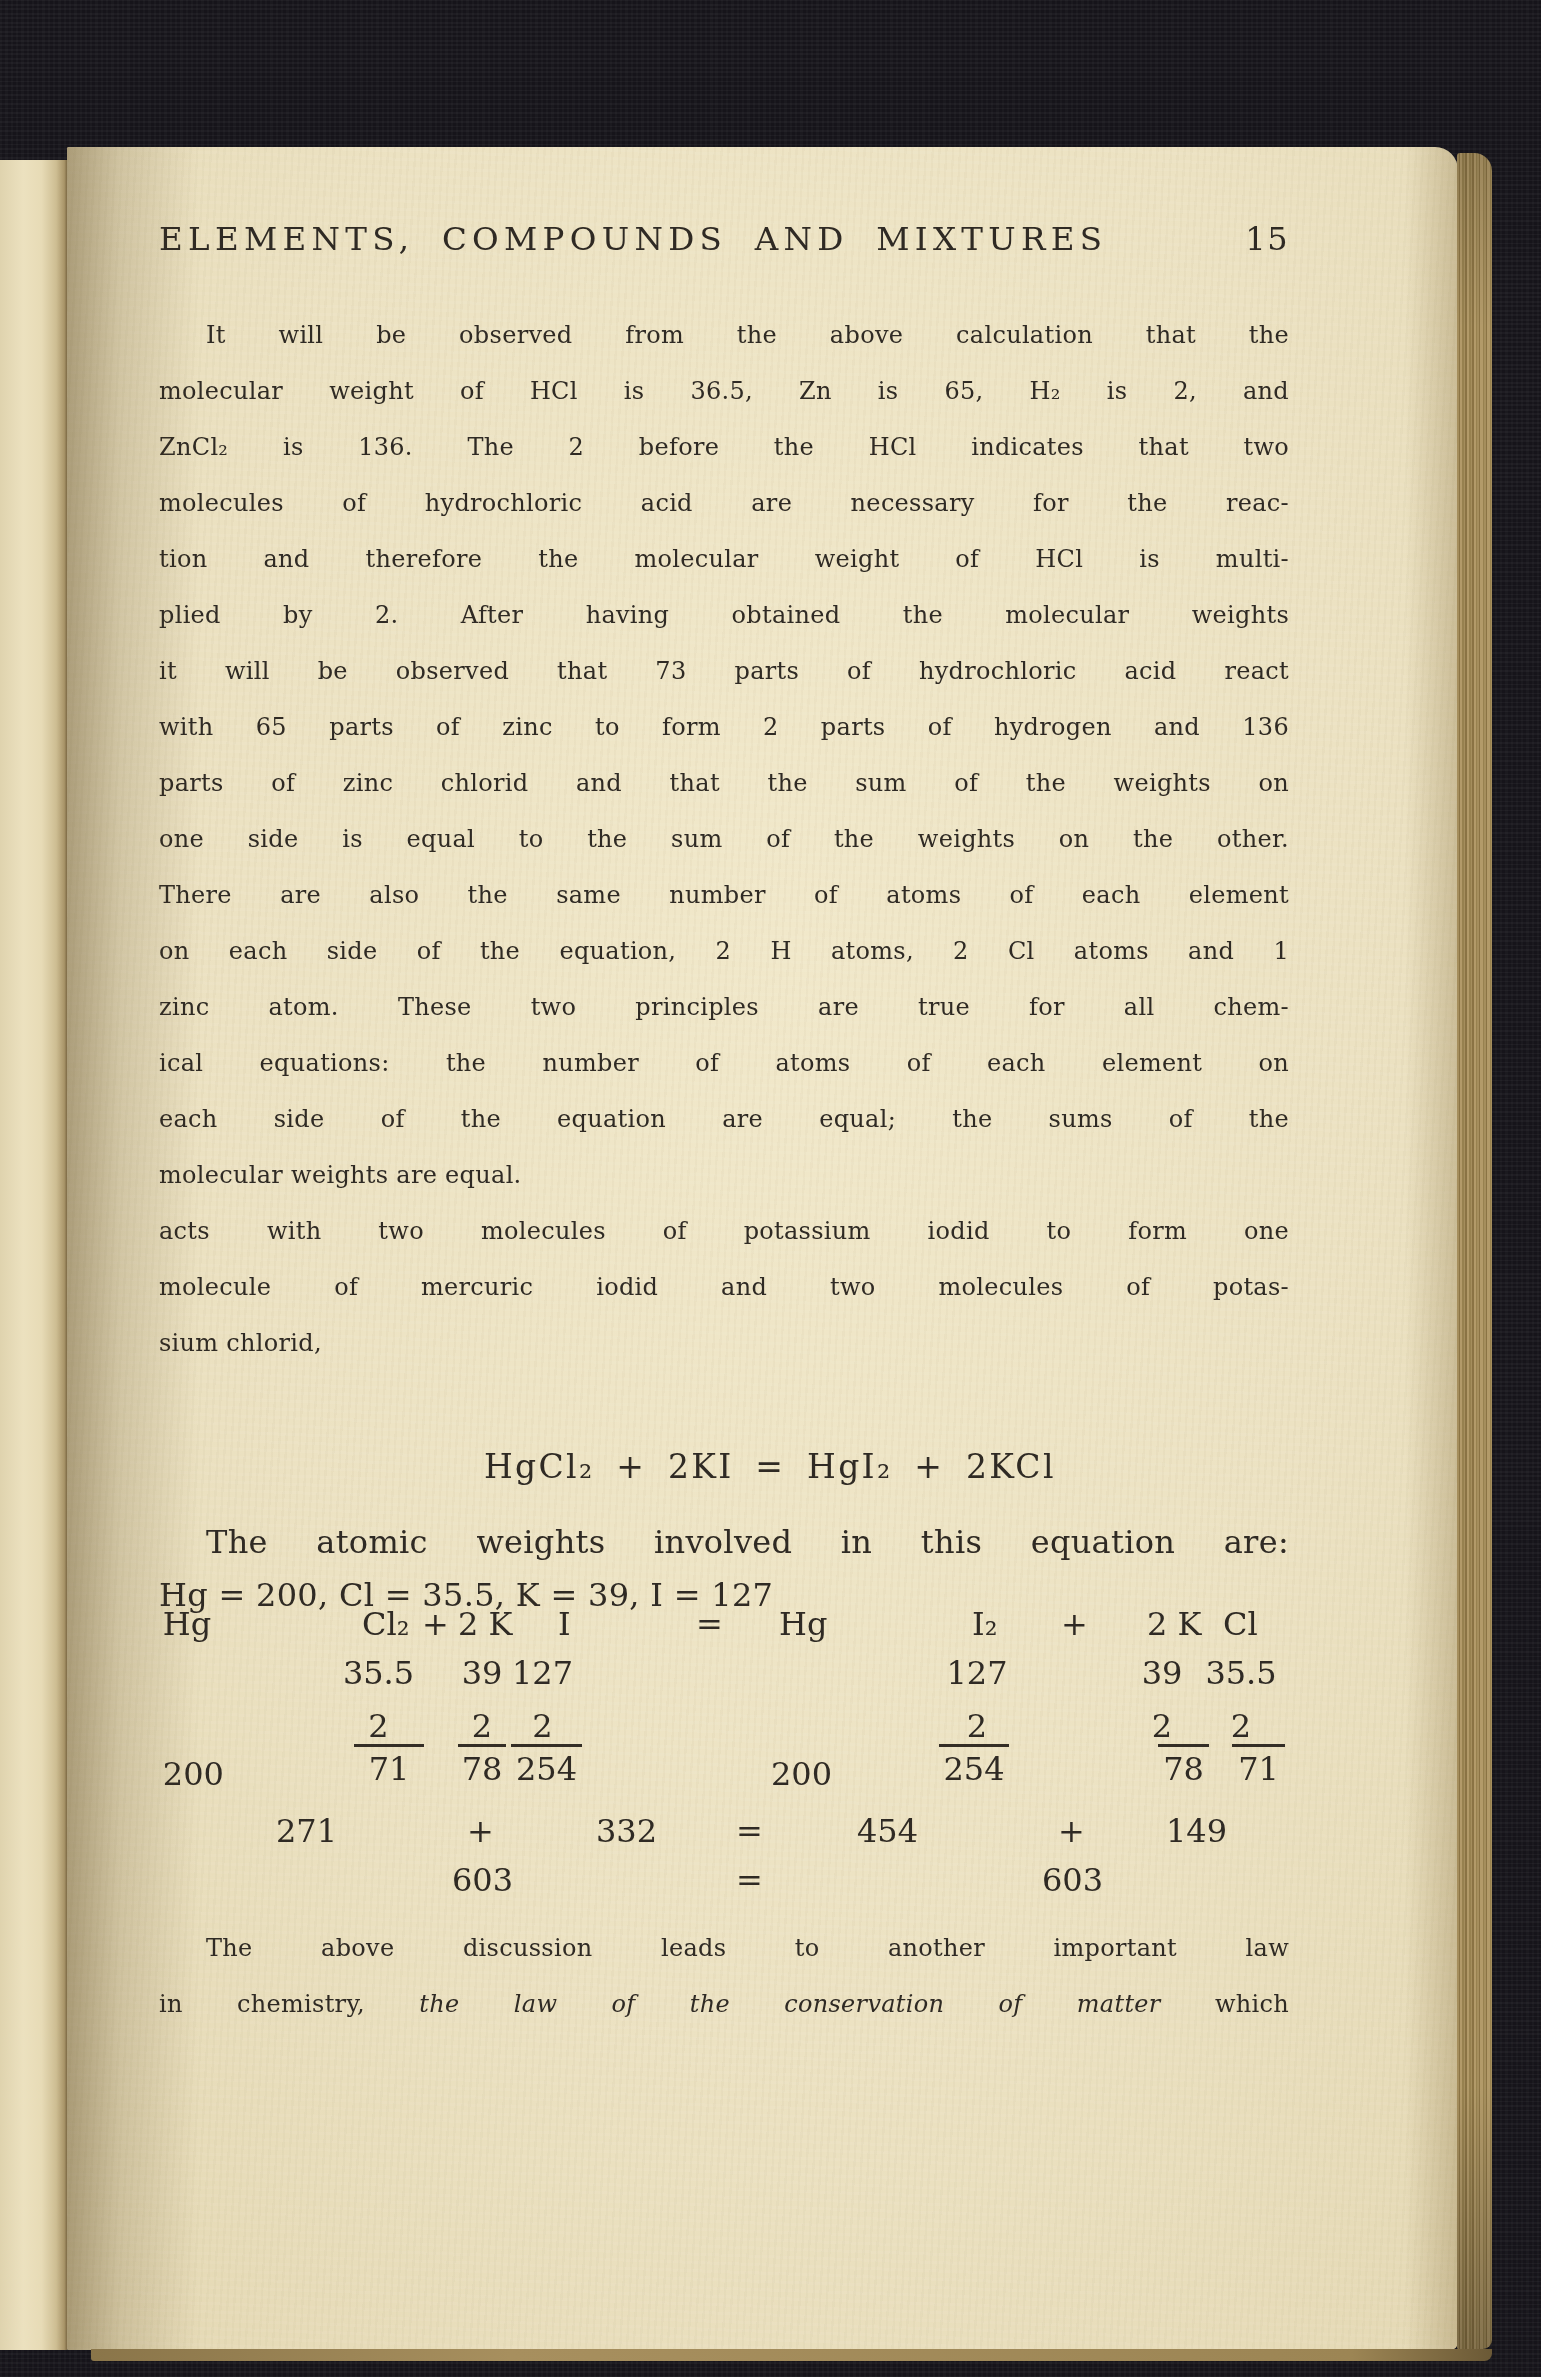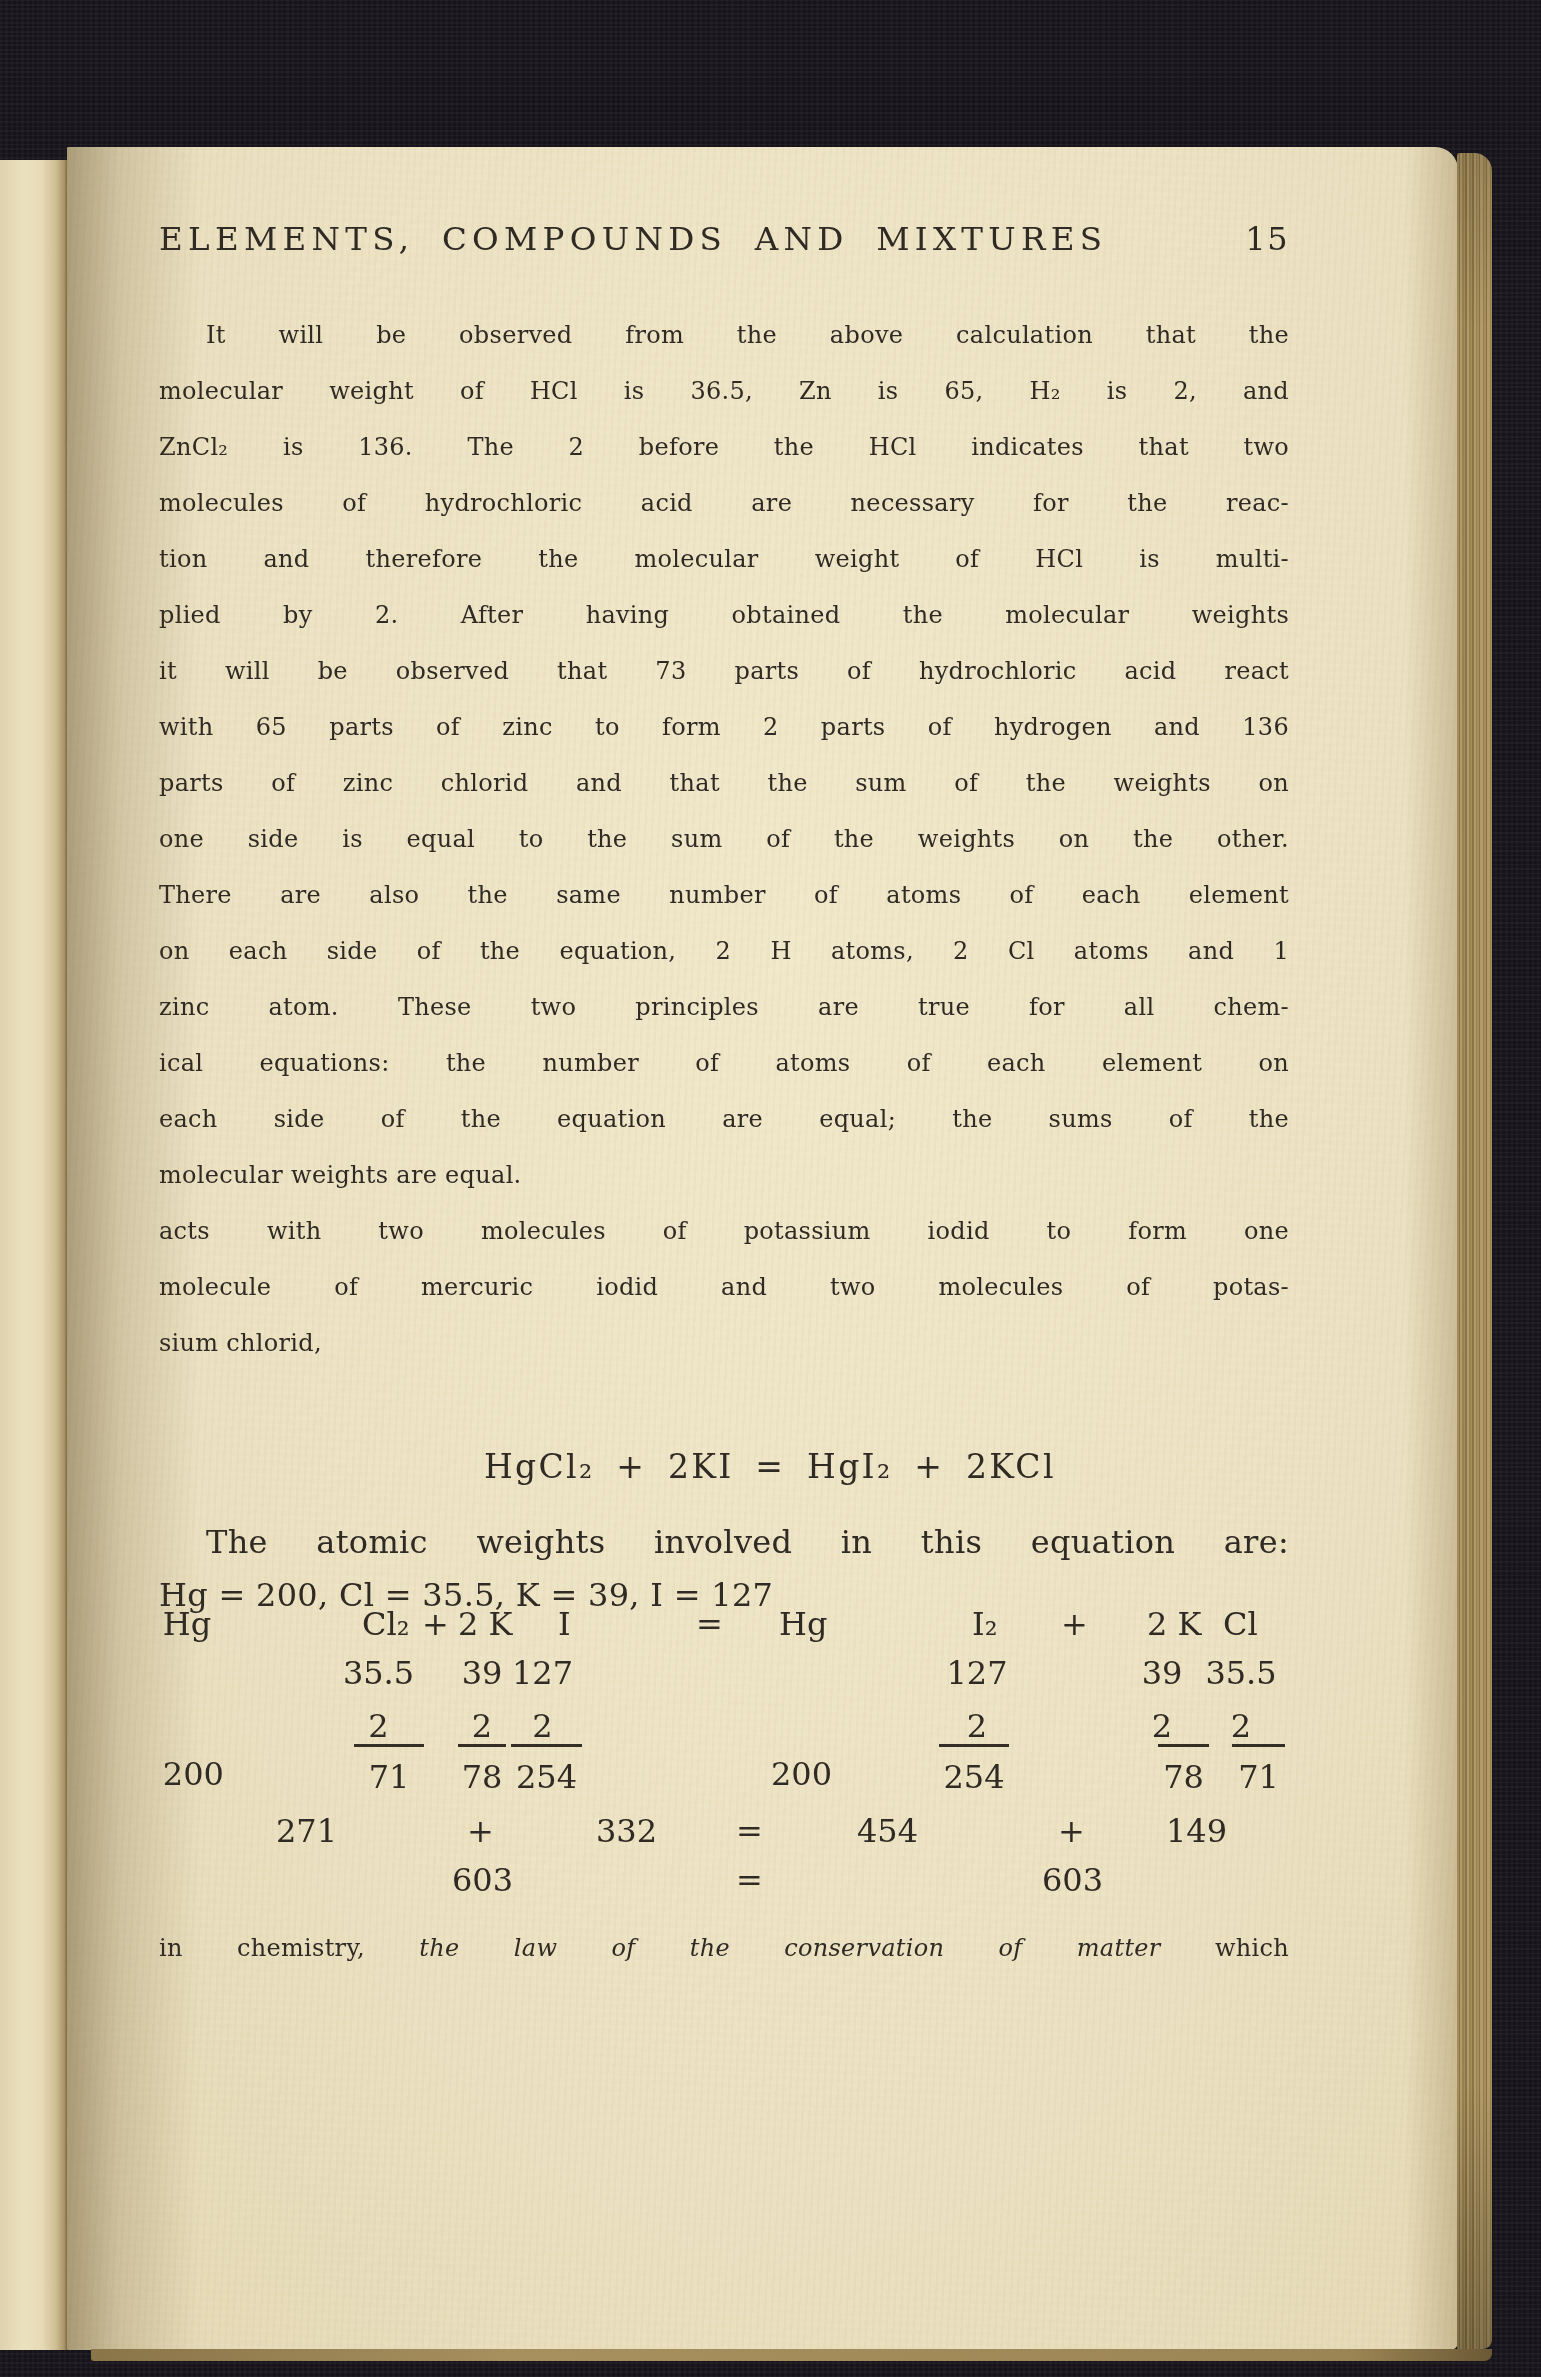--- a/index.html
+++ b/index.html
@@ -64,21 +64,21 @@
   .para12{top:160px;}
   .line{text-align:justify;text-align-last:justify;}
   .line.last{text-align:justify;text-align-last:left;}
   .line.indent{text-indent:47px;}
   .equation-row{top:1297px;font-size:33px;line-height:1.4;}
   .equation{position:absolute;left:325px;white-space:nowrap;letter-spacing:2.3px;word-spacing:9px;}
   .para3{top:1369px;font-size:32px;line-height:53px;letter-spacing:0.3px;}
   .calc{top:1459px;height:317px;font-size:32px;}
   .calc span{position:absolute;line-height:1;white-space:nowrap;}
   .num-r{text-align:center;}
-  .ov{border-top:3px solid #342e26;padding-top:14px;}
+  .ov{border-top:3px solid #342e26;padding-top:6px;}
   .para4{top:1773px;}
   .it{font-style:italic;}
   
   .a1{left:3.8px;top:2.3px;}   .a2{left:203px;top:2.3px;}  .a3{left:263px;top:2.3px;}
   .a4{left:299px;top:2.3px;} .a5{left:399px;top:2.3px;}  .a6{left:537px;top:2.3px;}
   .a7{left:620px;top:2.3px;} .a8{left:813px;top:2.3px;} .a9{left:902px;top:2.3px;}
   .a10{left:988px;top:2.3px;}.a11{left:1064px;top:2.3px;}
   .b1{left:174px;top:51px;width:91px;} .b2{left:299px;top:51px;width:48px;}
   .b3{left:352px;top:51px;width:63px;}  .b4{left:786px;top:51px;width:64px;}
   .b5{left:979px;top:51px;width:48px;} .b6{left:1038px;top:51px;width:88px;}
@@ -189,20 +189,21 @@
     <span class="e5">454</span>
     <span class="e6">+</span>
     <span class="e7">149</span>
 
     <span class="f1">603</span>
     <span class="f2">=</span>
     <span class="f3">603</span>
   </div>
 
   <div class="tblock bodytext para4">
+    <div class="line indent">The above discussion leads to another important law</div>
     <div class="line"><span>in chemistry, </span><span class="it">the law of the conservation of matter</span><span> which</span></div>
   </div>
 
   <div class="gutter-shadow"></div>
   <div class="right-shade"></div>
 </div>
 
 <div class="fore-edge"></div>
 <div class="bottom-edge"></div>
 

